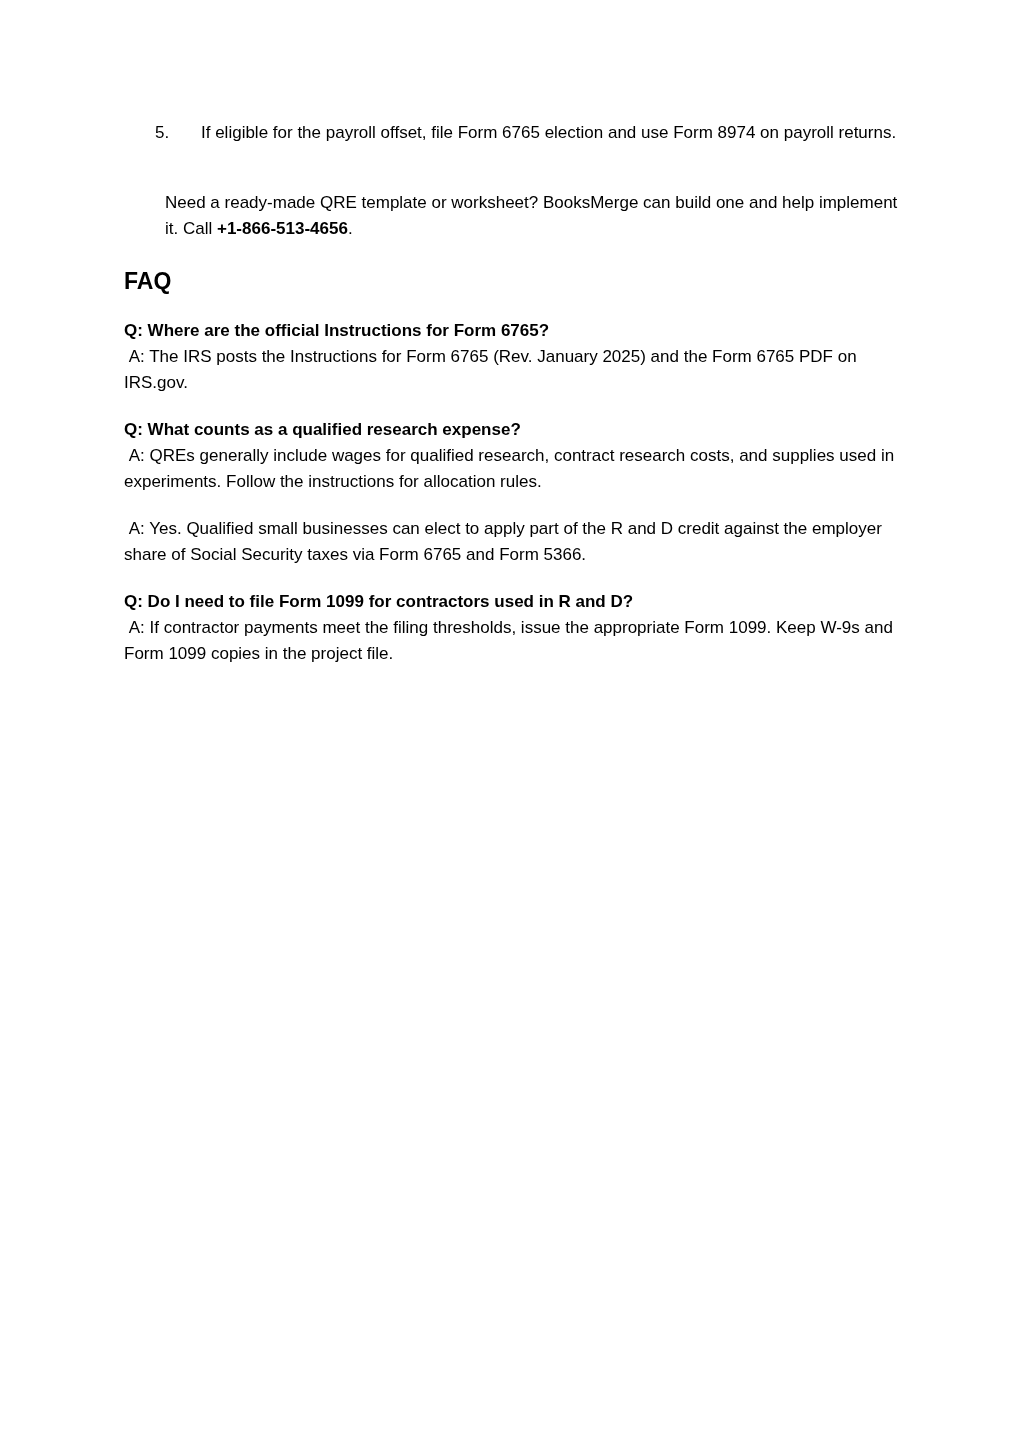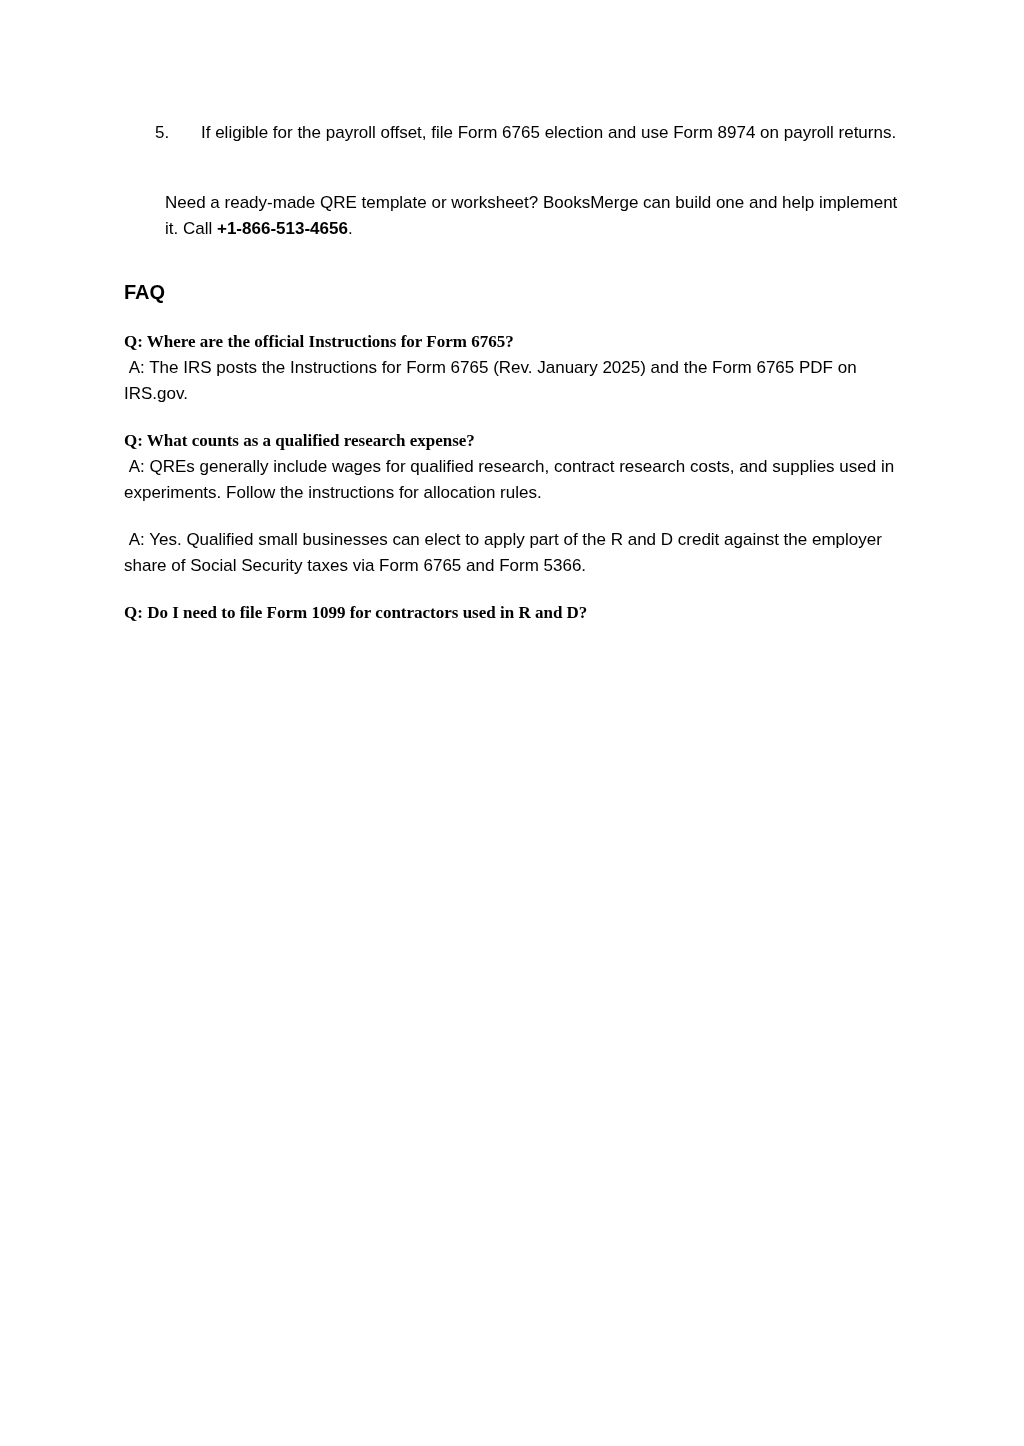--- a/index.html
+++ b/index.html
@@ -33,31 +33,30 @@
       margin-left: 15px;
     }
     .cta {
       margin-top: 44px;
       margin-left: 41px;
     }
     .phone {
       font-weight: 700;
     }
     .faq-heading {
-      font-size: 20px;
+      font-size: 23px;
       line-height: 36px;
       font-weight: 700;
-      margin: 32px 0 19px 0;
+      margin: 21px 0 19px 0;
     }
     .faq-item {
       margin-bottom: 21px;
     }
     .question {
       font-weight: 700;
-      font-family: Liberation Serif, serif;
     }
     .answer {
       white-space: pre-wrap;
     }
   </style>
 </head>
 <body>
 
 <div class="page">
 
@@ -79,15 +78,16 @@
     <div class="question">Q: What counts as a qualified research expense?</div>
     <div class="answer"> A: QREs generally include wages for qualified research, contract research costs, and supplies used in experiments. Follow the instructions for allocation rules.</div>
   </div>
 
   <div class="faq-item">
     <div class="answer"> A: Yes. Qualified small businesses can elect to apply part of the R and D credit against the employer share of Social Security taxes via Form 6765 and Form 5366.</div>
   </div>
 
   <div class="faq-item">
     <div class="question">Q: Do I need to file Form 1099 for contractors used in R and D?</div>
+    <div class="answer"> A: If contractor payments meet the filing thresholds, issue the appropriate Form 1099. Keep W-9s and Form 1099 copies in the project file.</div>
   </div>
 
 </div>
 
 </body></html>

